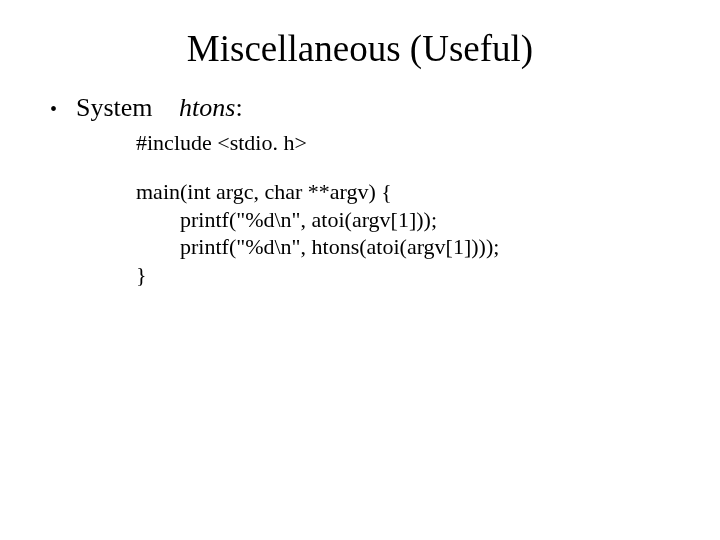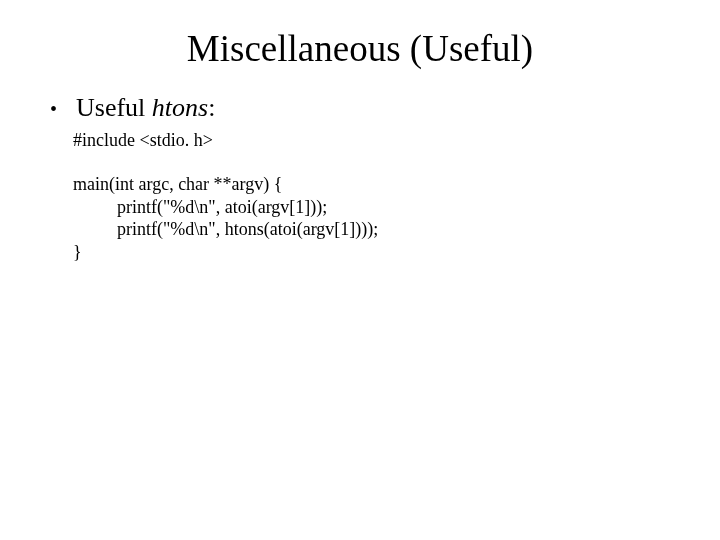--- a/index.html
+++ b/index.html
@@ -31,24 +31,25 @@
     margin: 0 0 6px 0;
   }
   .bullet .dot {
     width: 26px;
     flex: 0 0 26px;
     font-size: 20px;
     line-height: 26px;
   }
   .bullet-text .italic {
     font-style: italic;
+    margin-left: 20px;
   }
   .code-block {
-    margin-left: 23px;
-    font-size: 18px;
+    margin-left: 86px;
+    font-size: 22px;
     line-height: 1.25;
   }
   .code-line {
     white-space: pre;
   }
   .gap {
     height: 22px;
   }
   .indent1 { padding-left: 44px; }
 </style>
@@ -57,21 +58,21 @@
 
 <div class="slide">
 
   <h1 class="title">
     <span>Miscellaneous (Useful)</span><br>
   </h1>
 
   <div class="bullet">
     <span class="dot">•</span>
     <span class="bullet-text">
-      <span>Useful </span><span class="italic">htons</span><span>:</span>
+      <span>System </span><span class="italic">htons</span><span>:</span>
     </span>
   </div>
 
   <div class="code-block">
     <div class="code-line">#include &lt;stdio. h&gt;</div>
     <div class="gap"></div>
     <div class="code-line">main(int argc, char **argv) {</div>
     <div class="code-line indent1">printf("%d\n", atoi(argv[1]));</div>
     <div class="code-line indent1">printf("%d\n", htons(atoi(argv[1])));</div>
     <div class="code-line">}</div>

